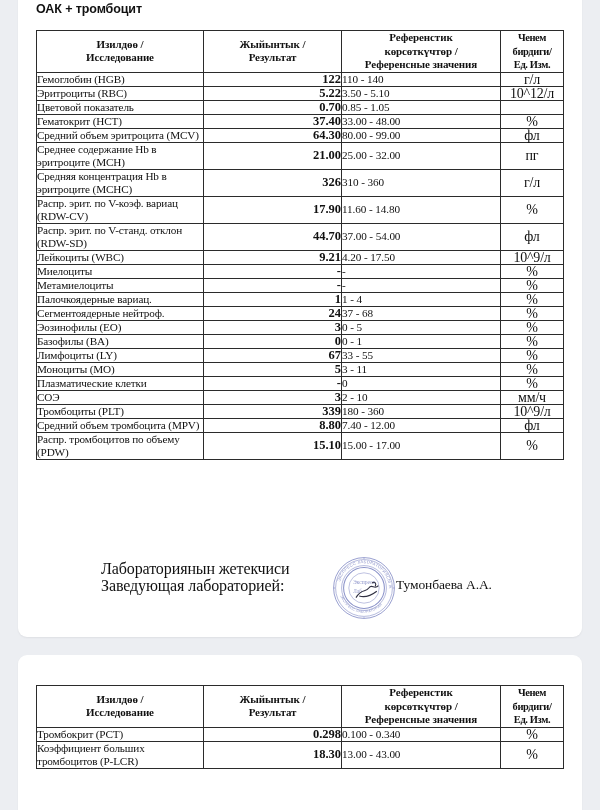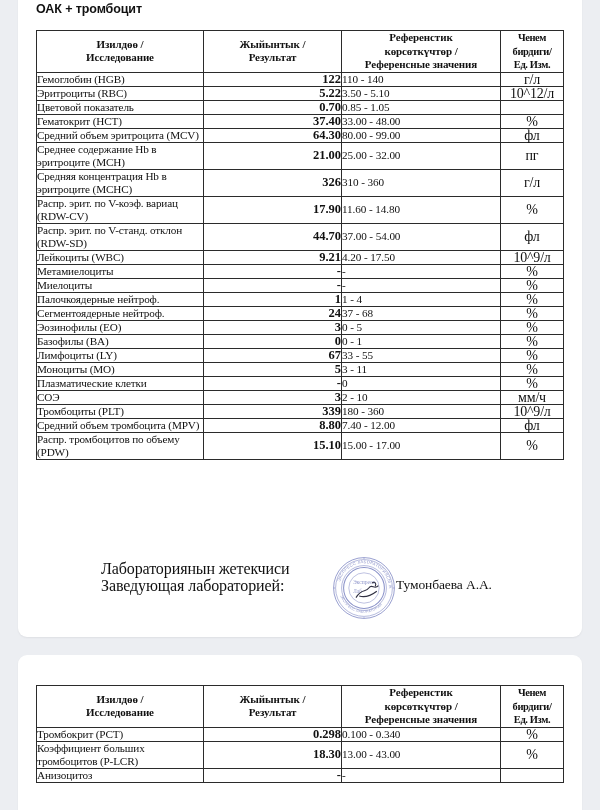--- a/index.html
+++ b/index.html
@@ -237,33 +237,33 @@
             <td class="ref">37.00 - 54.00</td>
             <td class="unit">фл</td>
           </tr>
           <tr>
             <td class="name">Лейкоциты (WBC)</td>
             <td class="result">9.21</td>
             <td class="ref">4.20 - 17.50</td>
             <td class="unit">10^9/л</td>
           </tr>
           <tr>
+            <td class="name">Миелоциты</td>
+            <td class="result">-</td>
+            <td class="ref">-</td>
+            <td class="unit">%</td>
+          </tr>
+          <tr>
             <td class="name">Метамиелоциты</td>
             <td class="result">-</td>
             <td class="ref">-</td>
             <td class="unit">%</td>
           </tr>
           <tr>
-            <td class="name">Миелоциты</td>
-            <td class="result">-</td>
-            <td class="ref">-</td>
-            <td class="unit">%</td>
-          </tr>
-          <tr>
-            <td class="name">Палочкоядерные нейтроф.</td>
+            <td class="name">Палочкоядерные вариац.</td>
             <td class="result">1</td>
             <td class="ref">1 - 4</td>
             <td class="unit">%</td>
           </tr>
           <tr>
             <td class="name">Сегментоядерные нейтроф.</td>
             <td class="result">24</td>
             <td class="ref">37 - 68</td>
             <td class="unit">%</td>
           </tr>
@@ -403,23 +403,17 @@
             <td class="result">0.298</td>
             <td class="ref">0.100 - 0.340</td>
             <td class="unit">%</td>
           </tr>
           <tr>
             <td class="name">Коэффициент больших тромбоцитов (P-LCR)</td>
             <td class="result">18.30</td>
             <td class="ref">13.00 - 43.00</td>
             <td class="unit">%</td>
           </tr>
-          <tr>
-            <td class="name">Анизоцитоз</td>
-            <td class="result">-</td>
-            <td class="ref">-</td>
-            <td class="unit"></td>
-          </tr>
         </tbody>
     </table>
   </div>
 
 </div>
 
 </body></html>

